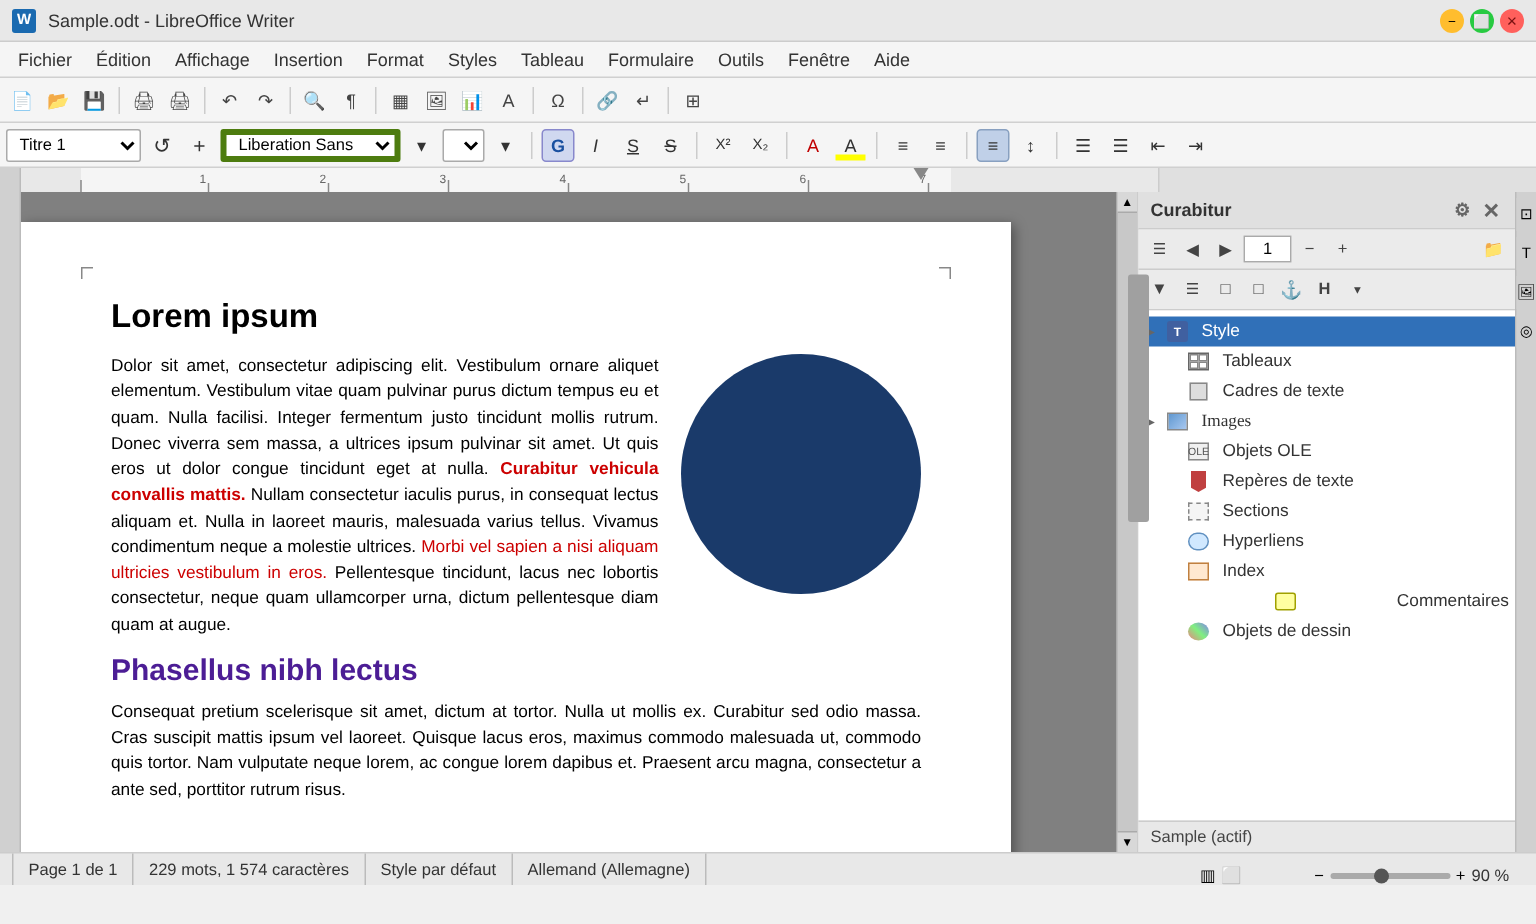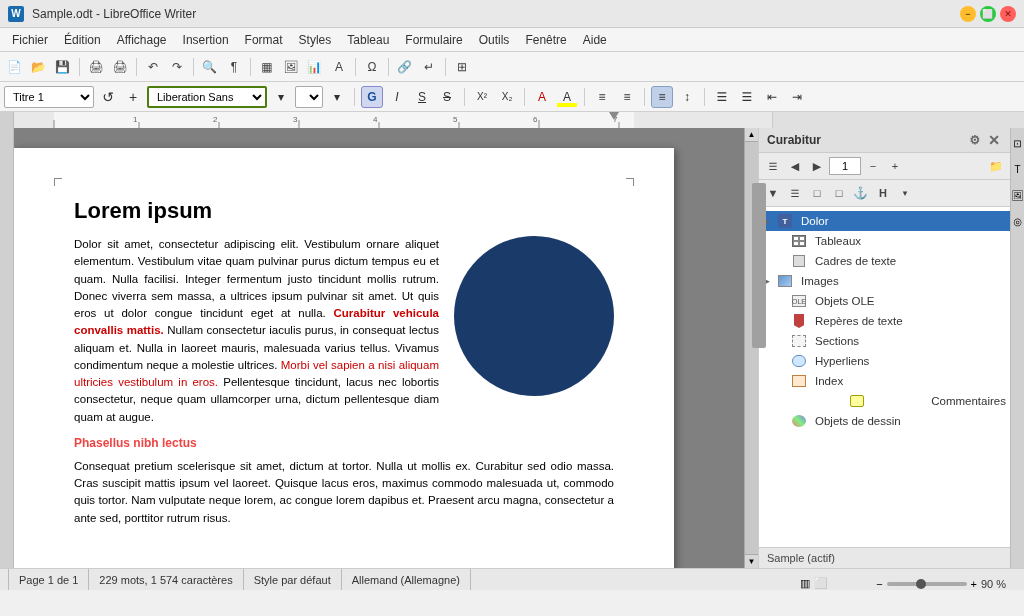--- a/index.html
+++ b/index.html
@@ -89,21 +89,21 @@
       border: 1px solid #aaa;
       background: white;
       padding: 0 4px;
       border-radius: 2px;
       cursor: pointer;
       min-width: 90px;
     }
     .font-select {
       height: 22px;
       font-size: 11px;
-      border: 2px solid #4d7c0f;
+      border: 4px solid #4d7c0f;
       background: white;
       padding: 0 4px;
       border-radius: 2px;
       cursor: pointer;
       min-width: 120px;
     }
     .size-select {
       height: 22px;
       font-size: 11px;
       border: 1px solid #aaa;
@@ -180,23 +180,23 @@
     #doc-page h1 {
       font-family: 'Liberation Sans', Arial, sans-serif;
       font-size: 22px;
       font-weight: bold;
       color: #000;
       margin-bottom: 12px;
     }
 
     #doc-page h2 {
       font-family: 'Liberation Sans', Arial, sans-serif;
-      font-size: 12px;
+      font-size: 20px;
       font-weight: bold;
-      color: #ef4444;
+      color: #4c1d95;
       margin-bottom: 8px;
     }
 
     #doc-page p {
       font-family: 'Liberation Sans', Arial, sans-serif;
       font-size: 11.5px;
       line-height: 1.5;
       color: #000;
       margin-bottom: 10px;
       text-align: justify;
@@ -664,21 +664,21 @@
       <button class="nav-btn" style="font-size:9px;">▾</button>
     </div>
 
     <div id="nav-tree">
 
       <div class="nav-item selected">
         <span class="nav-group-arrow">▶</span>
         <span class="icon">
           <div class="nav-icon-heading">T</div>
         </span>
-        <span class="label" style="margin-left:4px;">Dolor</span>
+        <span class="label" style="margin-left:4px;">Style</span>
       </div>
 
       <div class="nav-item" style="padding-left:18px;">
         <span class="nav-group-arrow" style="opacity:0;"> </span>
         <span class="icon">
           <div class="nav-icon-table">
               <div class="nav-icon-table-cell"></div>
               <div class="nav-icon-table-cell"></div>
               <div class="nav-icon-table-cell"></div>
               <div class="nav-icon-table-cell"></div>
@@ -693,21 +693,21 @@
           <div class="nav-icon-frame"></div>
         </span>
         <span class="label" style="margin-left:4px;">Cadres de texte</span>
       </div>
 
       <div class="nav-item">
         <span class="nav-group-arrow">▶</span>
         <span class="icon">
           <div class="nav-icon-image"></div>
         </span>
-        <span class="label" style="margin-left:4px;">Images</span>
+        <span class="label" style="margin-left:4px;font-family:Liberation Serif, serif;">Images</span>
       </div>
 
       <div class="nav-item" style="padding-left:18px;">
         <span class="nav-group-arrow" style="opacity:0;"> </span>
         <span class="icon">
           <div class="nav-icon-ole">OLE</div>
         </span>
         <span class="label" style="margin-left:4px;">Objets OLE</span>
       </div>
 

